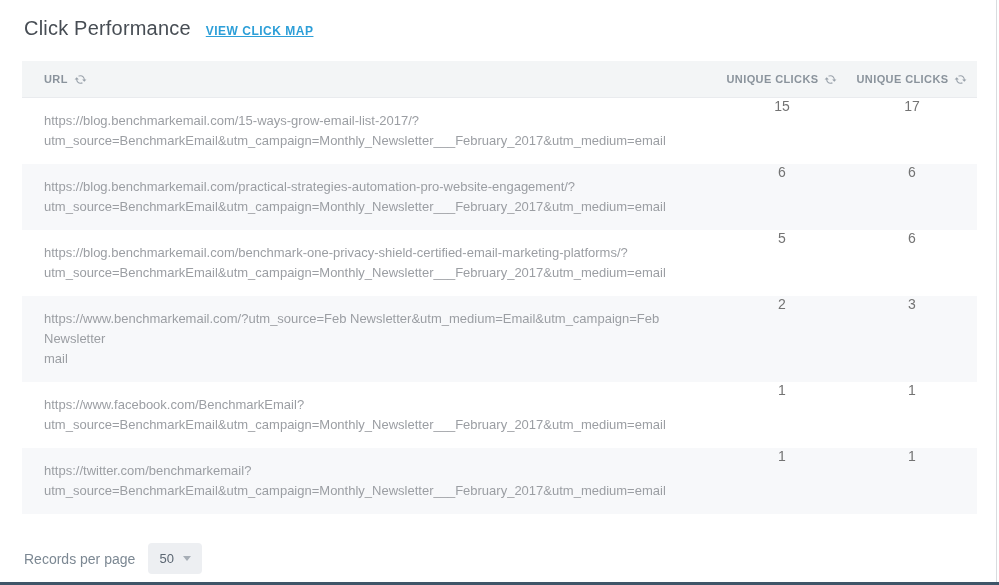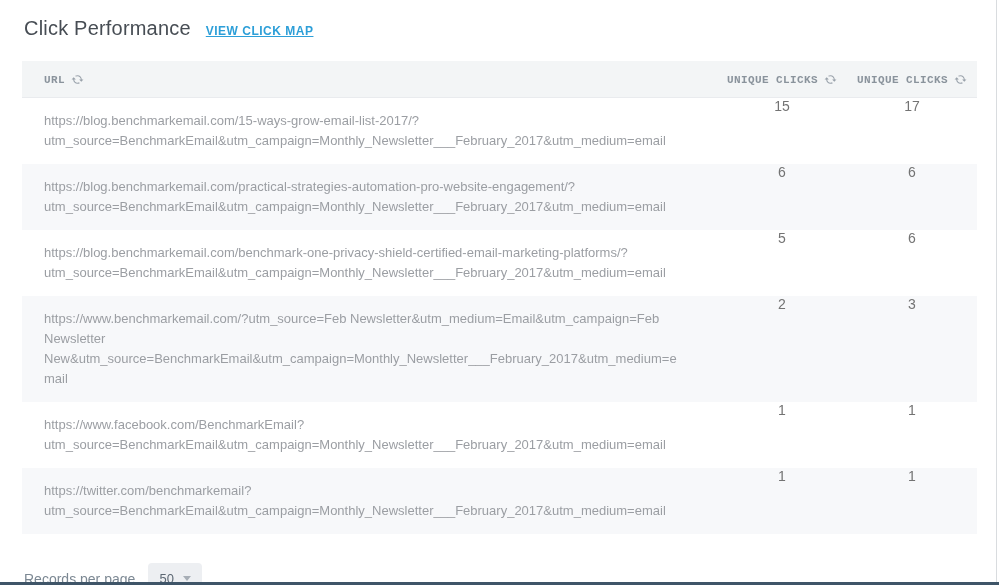--- a/index.html
+++ b/index.html
@@ -25,25 +25,24 @@
     color: #2d9fd8; letter-spacing: 0.5px;
     text-decoration: underline; cursor: pointer;
   }
   .click-table { margin: 21px 0 0 22px; width: 955px; }
   .thead {
     display: flex; align-items: center;
     height: 37px; background: #f3f5f6;
     border-bottom: 1px solid #e9ebee;
   }
   .th {
-    display: flex; align-items: flex-end; gap: 6px;
+    display: flex; align-items: flex-start; gap: 6px;
     font-size: 11px; font-weight: 700;
     color: #8a939c; letter-spacing: 0.4px;
     cursor: pointer;
-    font-family: Liberation Mono, monospace;
   }
   .th-url { flex: 1; padding-left: 22px; }
   .col-num { width: 130px; justify-content: center; }
   .sort-icon { width: 13px; height: 13px; transform: rotate(90deg); flex: 0 0 auto; }
   .sort-icon path { fill: #9aa2ab; }
   .row { display: flex; align-items: flex-start; min-height: 66px; }
   .row:nth-child(even) { background: #f7f8fa; }
   .td-url {
     flex: 1; padding: 13px 12px 13px 22px;
     font-size: 13px; line-height: 20px; color: #9b9ea3;
@@ -133,21 +132,20 @@
           <div>utm_source=BenchmarkEmail&amp;utm_campaign=Monthly_Newsletter___February_2017&amp;utm_medium=email</div>
         </div>
     <div class="td-num">5</div>
     <div class="td-num">6</div>
   </div>
 
   <div class="row">
     <div class="td-url">
           <div>https://www.benchmarkemail.com/?utm_source=Feb Newsletter&amp;utm_medium=Email&amp;utm_campaign=Feb</div>
           <div>Newsletter</div>
-          <div>New&amp;utm_source=BenchmarkEmail&amp;utm_campaign=Monthly_Newsletter___February_2017&amp;utm_medium=e</div>
           <div>mail</div>
         </div>
     <div class="td-num">2</div>
     <div class="td-num">3</div>
   </div>
 
   <div class="row">
     <div class="td-url">
           <div>https://www.facebook.com/BenchmarkEmail?</div>
           <div>utm_source=BenchmarkEmail&amp;utm_campaign=Monthly_Newsletter___February_2017&amp;utm_medium=email</div>

